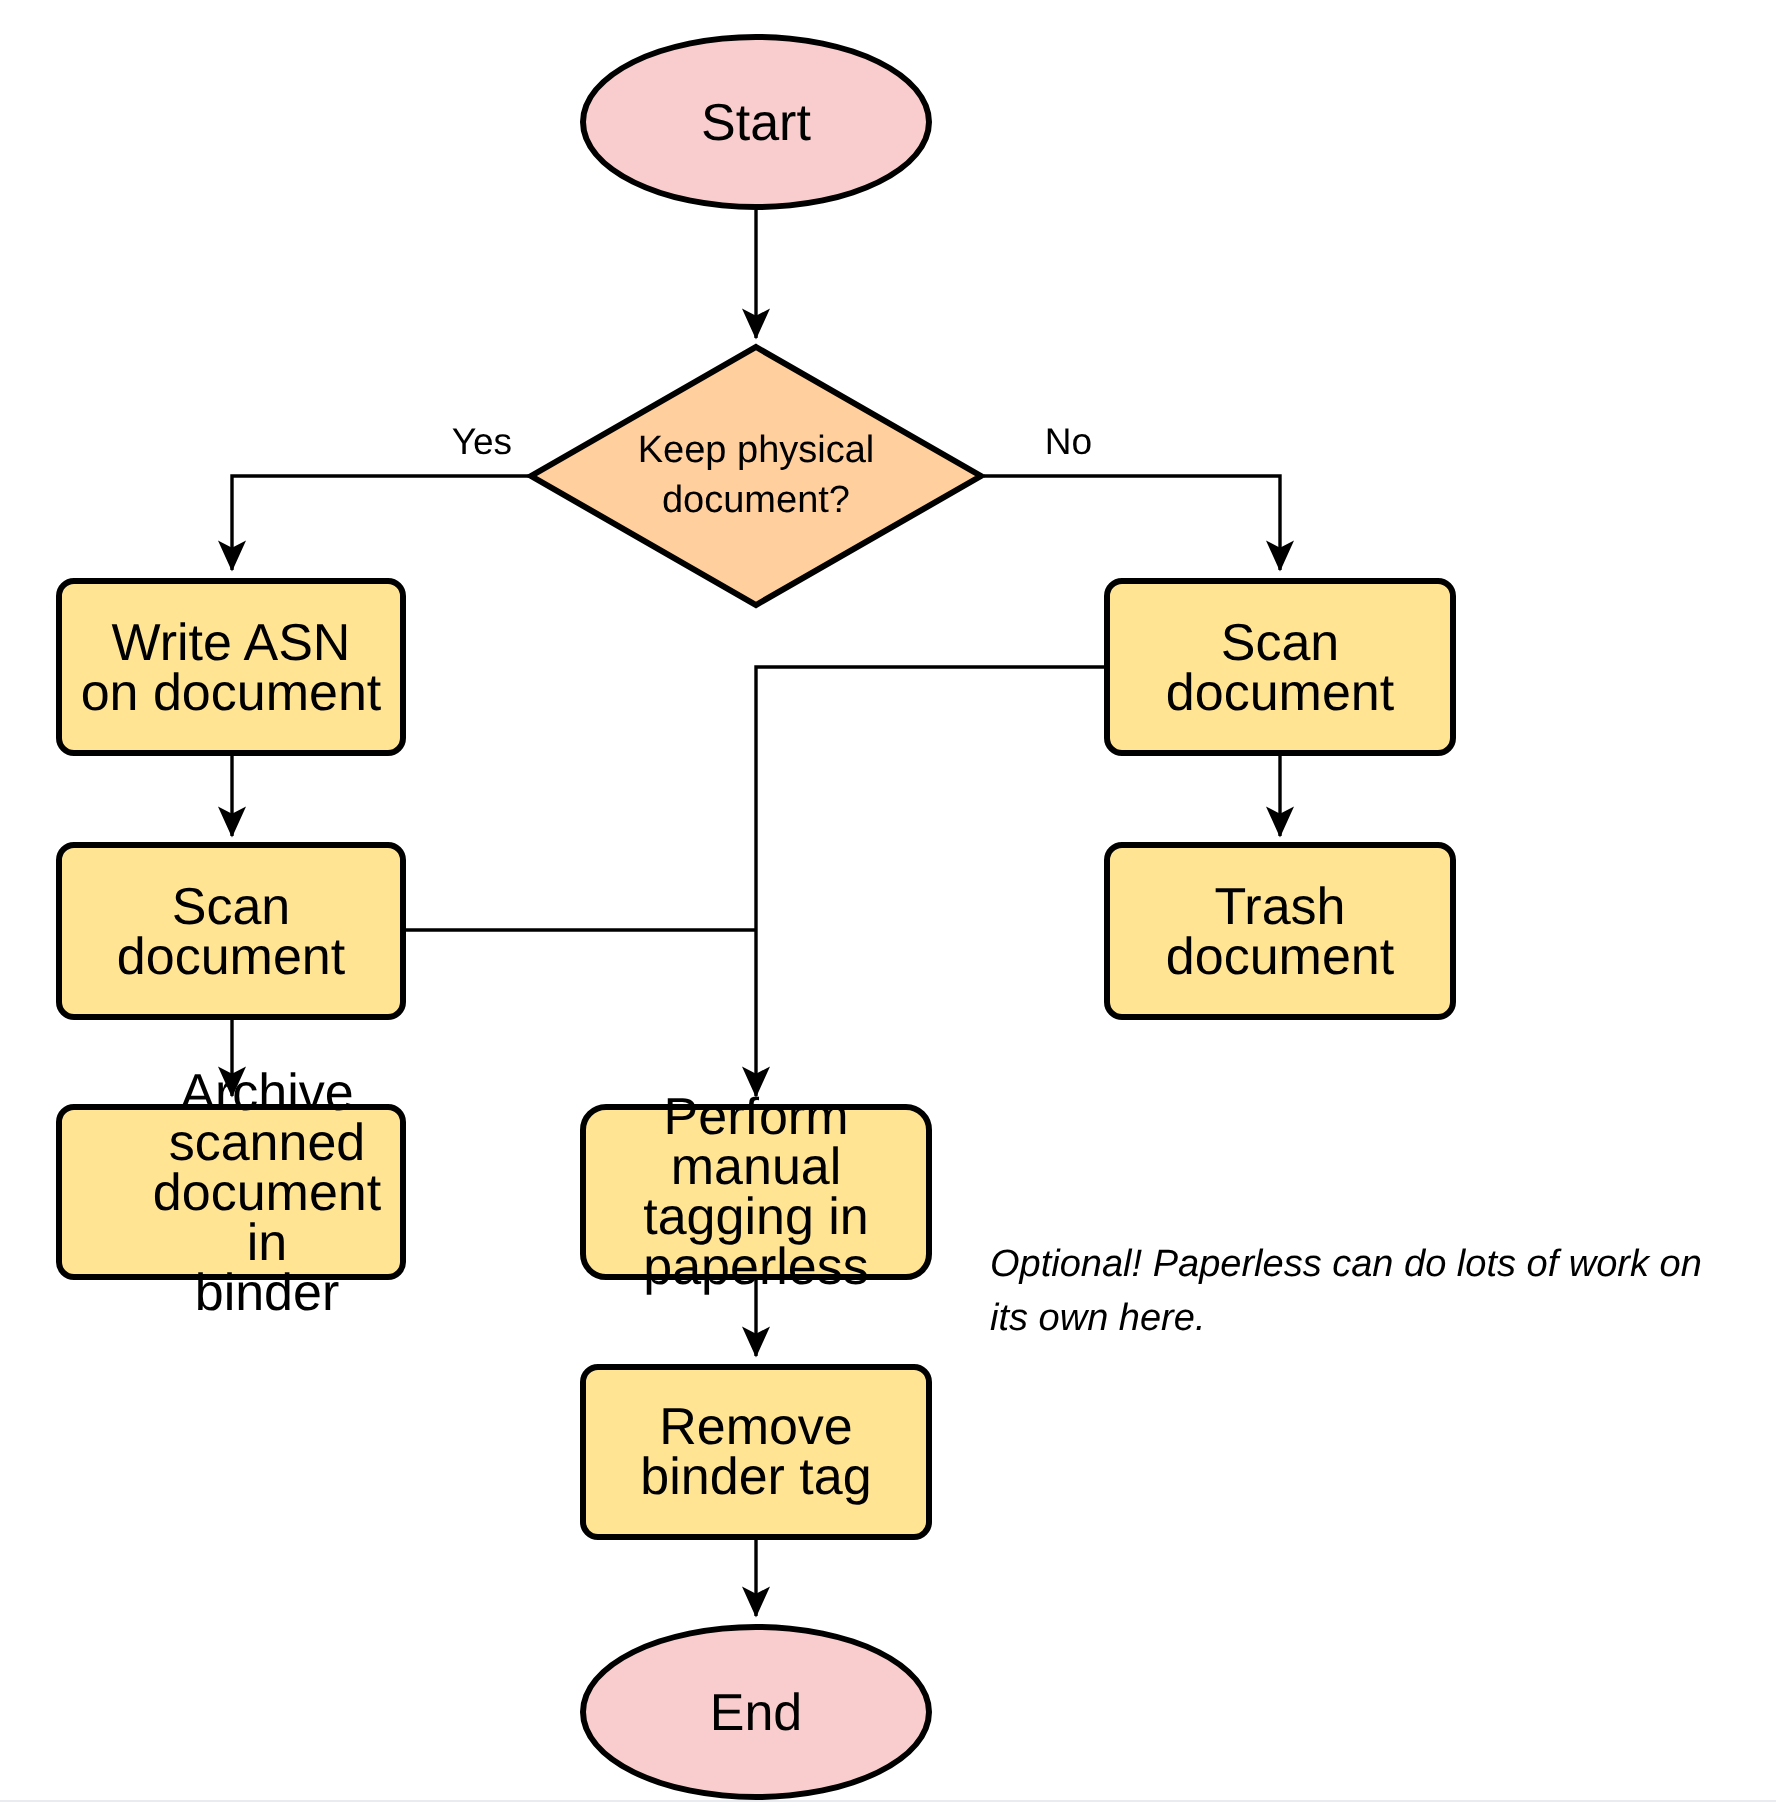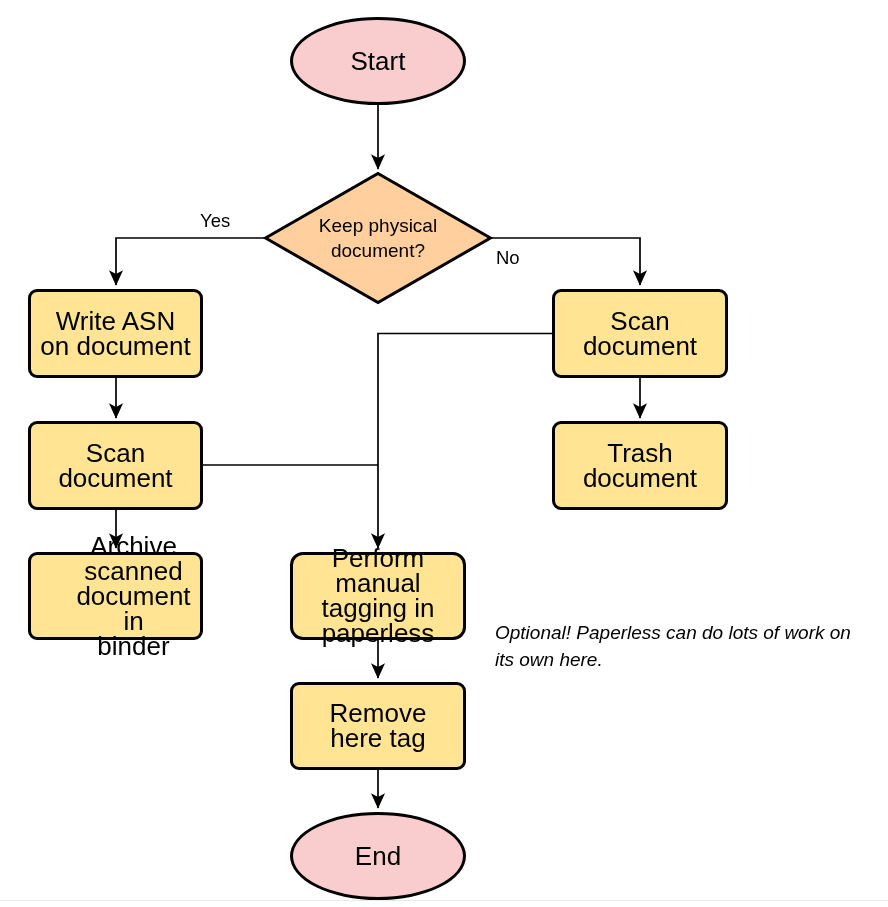--- a/index.html
+++ b/index.html
@@ -67,21 +67,21 @@
     align-items: center;
     justify-content: center;
     text-align: center;
     font-size: 19px;
     line-height: 25px;
     white-space: pre-line;
   }
   .edge-label {
     position: absolute;
     font-size: 18.5px;
-    text-align: left;
+    text-align: right;
   }
   .note {
     position: absolute;
     font-size: 19px;
     font-style: italic;
     line-height: 27px;
     white-space: pre-line;
   }
   .bottom-divider {
     position: absolute;
@@ -124,21 +124,21 @@
       <polygon class="diamond-shape" points="115,2.5 227.5,67 115,131.5 2.5,67"></polygon>
     </svg>
     <div class="diamond-label">Keep physical
 document?</div>
   </div>
 
   <div class="edge-label" style="left:200px; top:210px; width:56px;">
     <span>Yes</span>
   </div>
 
-  <div class="edge-label" style="left:496px; top:210px; width:50px;margin-top:37px;">
+  <div class="edge-label" style="left:496px; top:210px; width:50px;">
     <span>No</span>
   </div>
 
   <div class="node process" style="left:28px; top:289px; width:175px; height:89px;">
     <span>Write ASN
 on document</span>
   </div>
 
   <div class="node process" style="left:28px; top:421px; width:175px; height:89px;">
     <span>Scan document</span>
@@ -164,21 +164,21 @@
 paperless</span>
   </div>
 
   <div class="note" style="left:483px; top:592px; width:400px;margin-left:12px;">
     <span>Optional! Paperless can do lots of work on
 its own here.</span>
   </div>
 
   <div class="node process" style="left:290px; top:682px; width:176px; height:88px;">
     <span>Remove
-here tag</span>
+binder tag</span>
   </div>
 
   <div class="node terminator" style="left:290px; top:812px; width:176px; height:88px;">
     <span>End</span>
   </div>
 
   <div class="bottom-divider"></div>
 
 </div>
 

